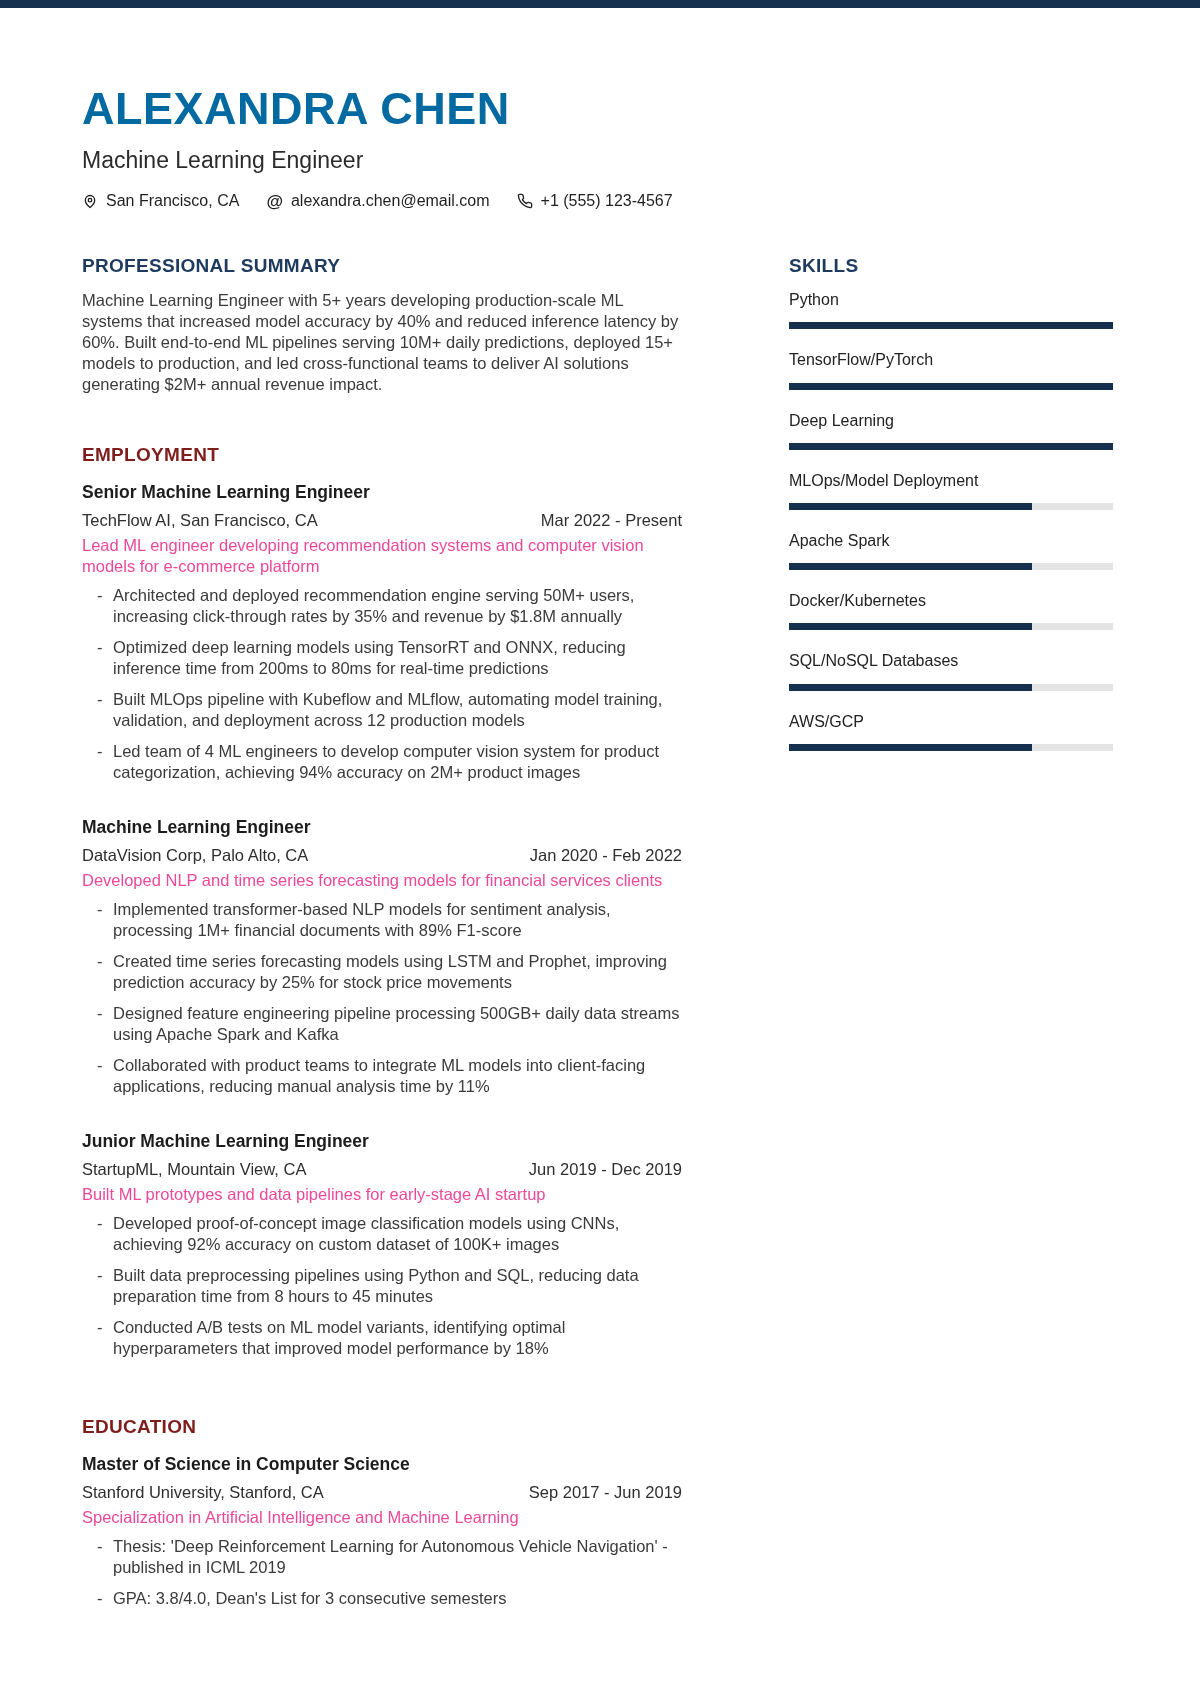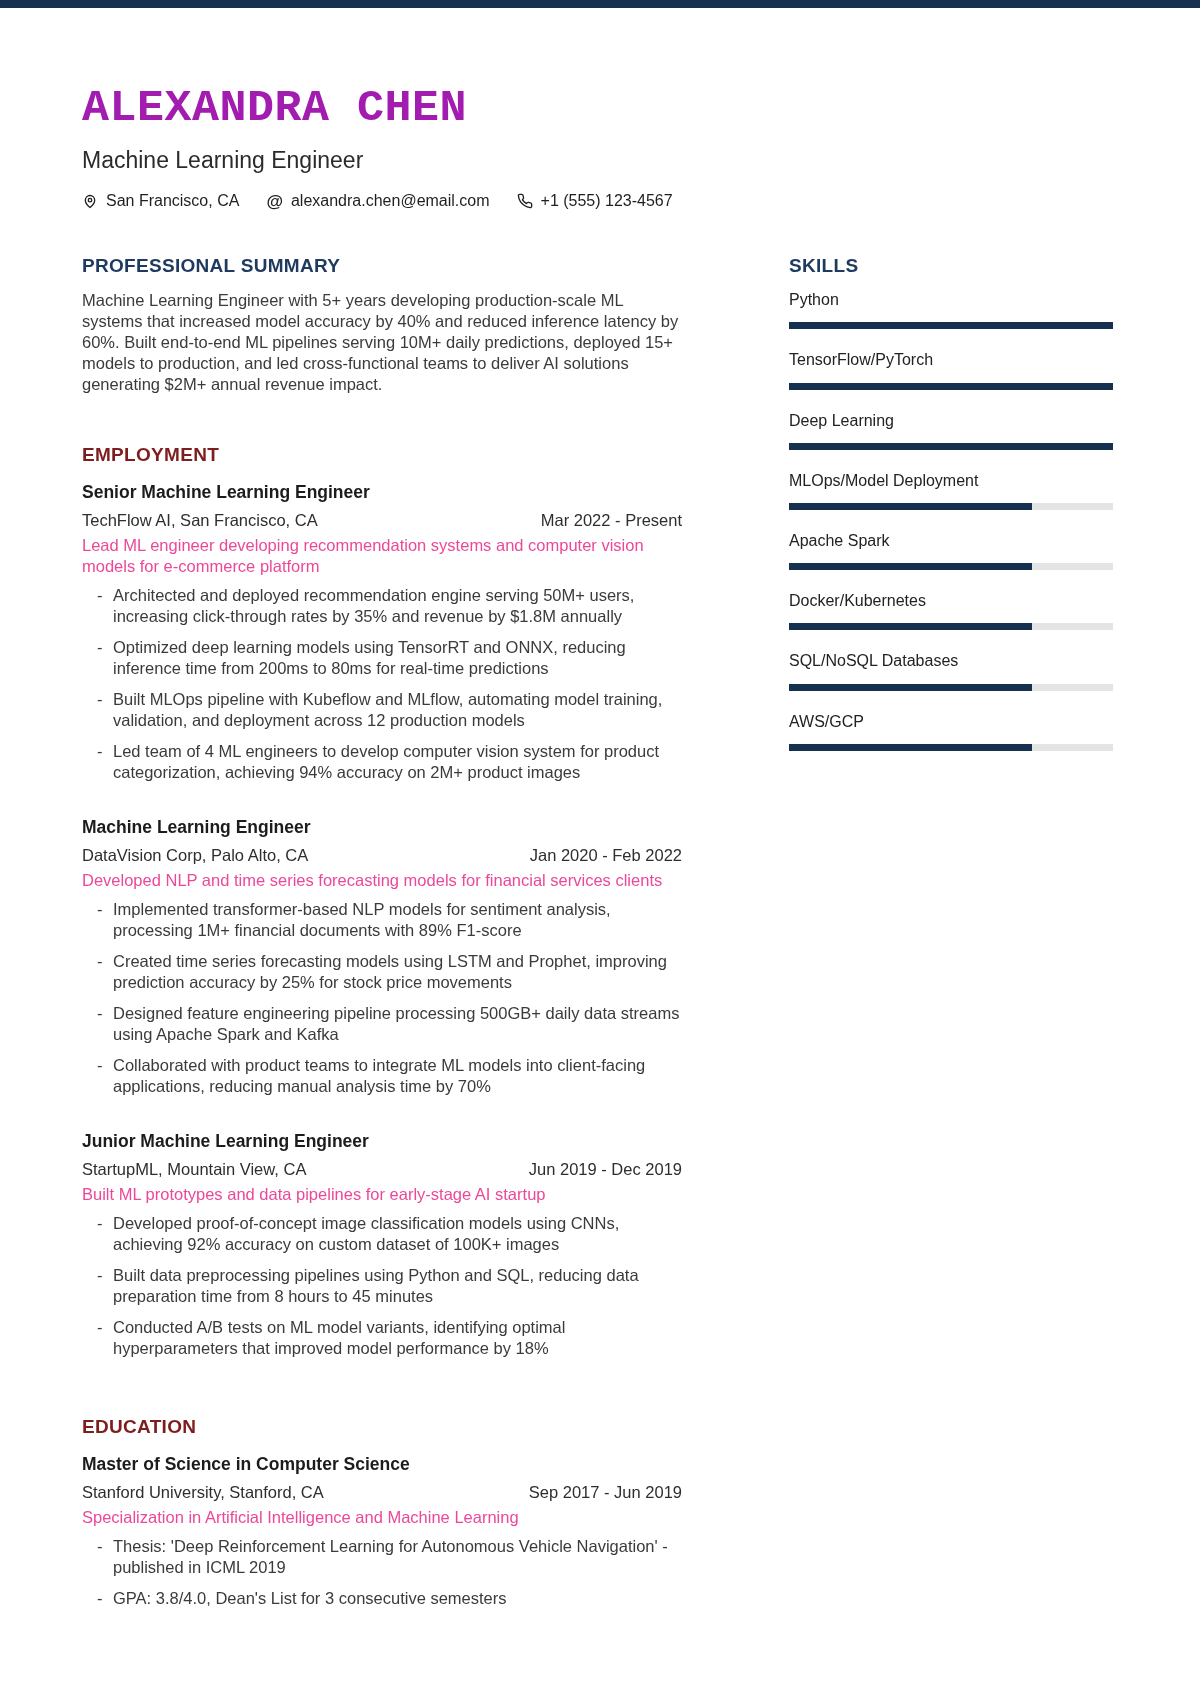--- a/index.html
+++ b/index.html
@@ -18,23 +18,22 @@
     background: #16304f;
   }
   .page {
     padding: 78px 87px 0 82px;
   }
   
   .name {
     font-size: 45px;
     font-weight: bold;
     letter-spacing: 0.5px;
-    color: #a21caf;
+    color: #0369a1;
     line-height: 1;
-    font-family: Liberation Mono, monospace;
   }
   .job-title {
     font-size: 23px;
     color: #2b2b2b;
     margin-top: 17px;
     line-height: 1.1;
   }
   .contact-row {
     display: flex;
     align-items: center;
@@ -212,21 +211,21 @@
                 <li class="bullet">
                   <span class="dash">-</span>
                   <span class="bullet-text">Created time series forecasting models using LSTM and Prophet, improving prediction accuracy by 25% for stock price movements</span>
                 </li>
                 <li class="bullet">
                   <span class="dash">-</span>
                   <span class="bullet-text">Designed feature engineering pipeline processing 500GB+ daily data streams using Apache Spark and Kafka</span>
                 </li>
                 <li class="bullet">
                   <span class="dash">-</span>
-                  <span class="bullet-text">Collaborated with product teams to integrate ML models into client-facing applications, reducing manual analysis time by 70%</span>
+                  <span class="bullet-text">Collaborated with product teams to integrate ML models into client-facing applications, reducing manual analysis time by 11%</span>
                 </li>
               </ul>
             </div>
             <div class="entry">
               <h3 class="entry-title">Junior Machine Learning Engineer</h3>
               <div class="entry-meta">
                 <span class="entry-company">StartupML, Mountain View, CA</span>
                 <span class="entry-dates">Jun 2019 - Dec 2019</span>
               </div>
               <p class="entry-desc">Built ML prototypes and data pipelines for early-stage AI startup</p>

